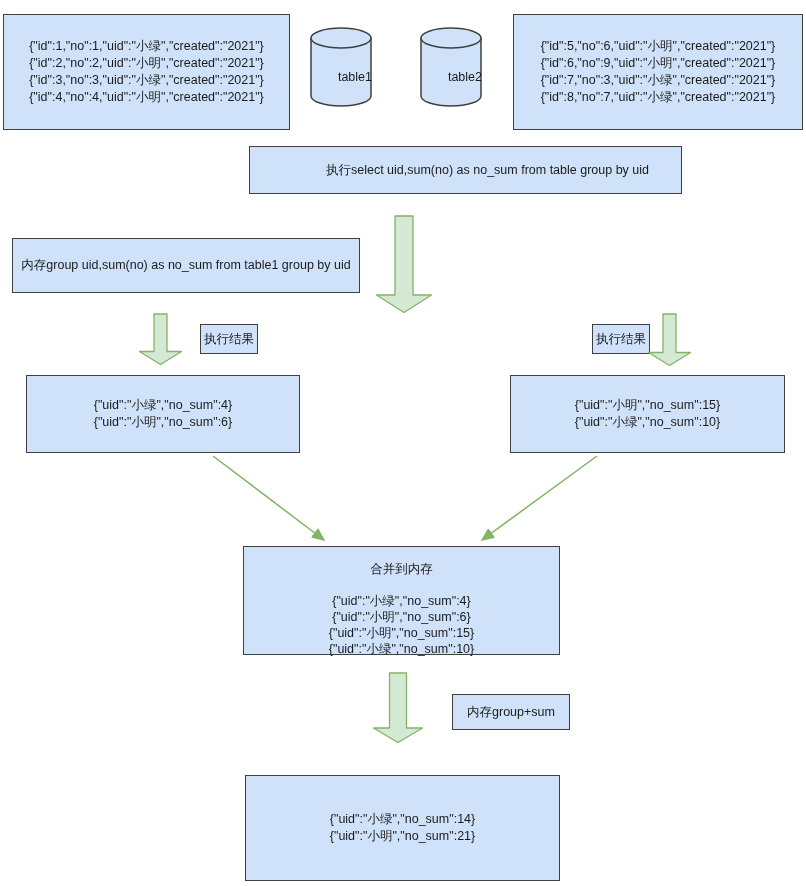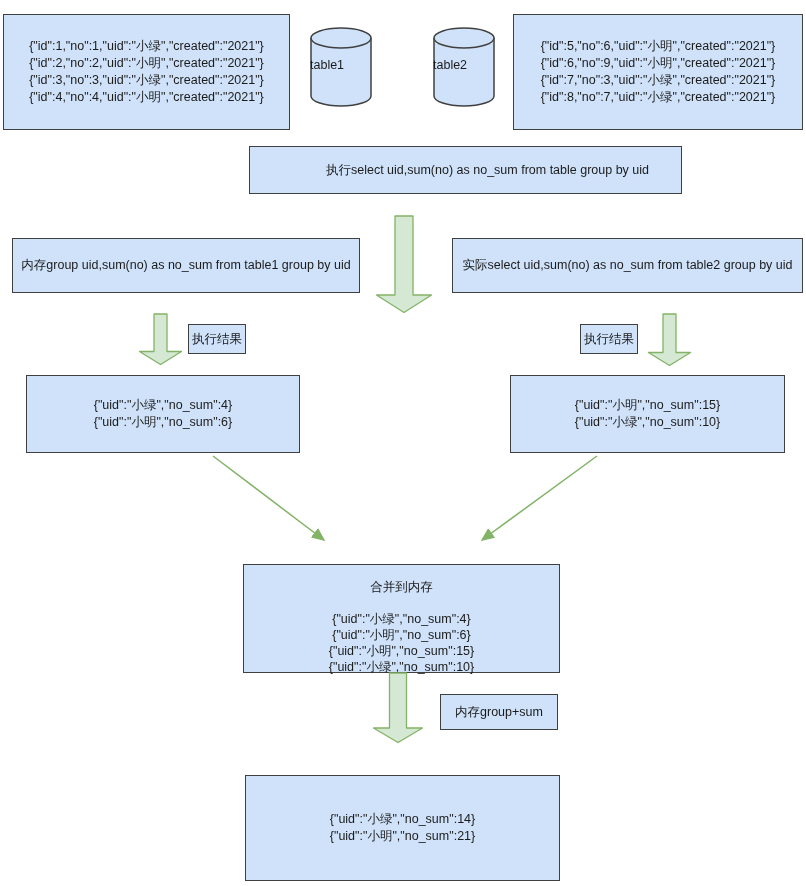--- a/index.html
+++ b/index.html
@@ -16,26 +16,26 @@
     position:absolute;background:var(--box-fill);
     border:1.5px solid var(--box-border);box-sizing:border-box;
     display:flex;flex-direction:column;align-items:center;justify-content:center;
     text-align:center;line-height:17px;
   }
   .node .lines div{white-space:nowrap;}
   .label-box{
     position:absolute;background:var(--box-fill);
     border:1.5px solid var(--box-border);box-sizing:border-box;
     display:flex;align-items:center;justify-content:center;
-    text-align:center;white-space:nowrap;
+    text-align:center;white-space:nowrap;margin-left:12px;
   }
   .cyl{position:absolute;}
   .cyl svg{position:absolute;left:0;top:0;}
   .cyl-label{
-    position:absolute;left:0;top:32px;width:100%;text-align:left;
+    position:absolute;left:0;top:44px;width:100%;text-align:right;
   }
   .cyl-body{fill:var(--box-fill);stroke:var(--box-border);stroke-width:1.5;}
   .block-arrow{position:absolute;}
   .block-arrow polygon{
     fill:var(--arrow-fill);stroke:var(--arrow-stroke);
     stroke-width:1.3;stroke-linejoin:round;
   }
   .overlay{position:absolute;left:0;top:0;pointer-events:none;}
   .arrow-line{stroke:var(--arrow-stroke);stroke-width:1.5;fill:none;}
   .arrow-line-head{fill:var(--arrow-stroke);}
@@ -57,21 +57,21 @@
   </div>
 
   <div class="cyl" style="left:310px;top:26px;width:62px;height:82px;">
     <svg width="62" height="82" viewBox="0 0 62 82">
       <path class="cyl-body" d="M1 12 v58 a30 10 0 0 0 60 0 v-58"></path>
       <ellipse class="cyl-body" cx="31" cy="12" rx="30" ry="10"></ellipse>
     </svg>
     <div class="cyl-label">table1</div>
   </div>
 
-  <div class="cyl" style="left:420px;top:26px;width:62px;height:82px;margin-left:13px;">
+  <div class="cyl" style="left:420px;top:26px;width:62px;height:82px;">
     <svg width="62" height="82" viewBox="0 0 62 82">
       <path class="cyl-body" d="M1 12 v58 a30 10 0 0 0 60 0 v-58"></path>
       <ellipse class="cyl-body" cx="31" cy="12" rx="30" ry="10"></ellipse>
     </svg>
     <div class="cyl-label">table2</div>
   </div>
 
   <div class="node" style="left:513px;top:14px;width:290px;height:116px;">
     <div class="lines">
         <div>{"id":5,"no":6,"uid":"小明","created":"2021"}</div>
@@ -80,23 +80,20 @@
         <div>{"id":8,"no":7,"uid":"小绿","created":"2021"}</div>
       </div>
   </div>
 
   <div class="node" style="left:249px;top:146px;width:433px;height:48px;padding-left:44px;">
     <div>执行select uid,sum(no) as no_sum from table group by uid</div>
   </div>
 
   <div class="node" style="left:12px;top:238px;width:348px;height:55px;">
     <div>内存group uid,sum(no) as no_sum from table1 group by uid</div>
-  </div>
-  <div class="node" style="left:452px;top:238px;width:351px;height:55px;">
-    <div>实际select uid,sum(no) as no_sum from table2 group by uid</div>
   </div>
 
   <svg class="block-arrow" style="left:375px;top:215px;" width="58" height="99" viewBox="0 0 58 99">
     <polygon points="20,1 38,1 38,80 56.5,80 29,97.5 1.5,80 20,80"></polygon>
   </svg>
 
   <svg class="block-arrow" style="left:138px;top:313px;" width="45" height="53" viewBox="0 0 45 53">
     <polygon points="16,1 29,1 29,38.5 43.5,38.5 22.5,51.5 1.5,38.5 16,38.5"></polygon>
   </svg>
   <div class="label-box" style="left:188px;top:324px;width:58px;height:30px;">执行结果</div>
@@ -122,21 +119,21 @@
   <svg class="overlay" width="806" height="886" viewBox="0 0 806 886">
     <defs>
       <marker id="ah" markerWidth="10" markerHeight="8" refX="8" refY="4" orient="auto">
         <path class="arrow-line-head" d="M0,0 L9,4 L0,8 Z"></path>
       </marker>
     </defs>
     <line class="arrow-line" x1="213" y1="456" x2="324" y2="540" marker-end="url(#ah)"></line>
     <line class="arrow-line" x1="597" y1="456" x2="482" y2="540" marker-end="url(#ah)"></line>
   </svg>
 
-  <div class="node merge-node" style="left:243px;top:564px;width:317px;height:109px;">
+  <div class="node merge-node" style="left:243px;top:546px;width:317px;height:109px;">
     <div class="merge-title">合并到内存</div>
     <div class="lines">
         <div>{"uid":"小绿","no_sum":4}</div>
         <div>{"uid":"小明","no_sum":6}</div>
         <div>{"uid":"小明","no_sum":15}</div>
         <div>{"uid":"小绿","no_sum":10}</div>
       </div>
   </div>
 
   <svg class="block-arrow" style="left:372px;top:672px;" width="52" height="72" viewBox="0 0 52 72">

